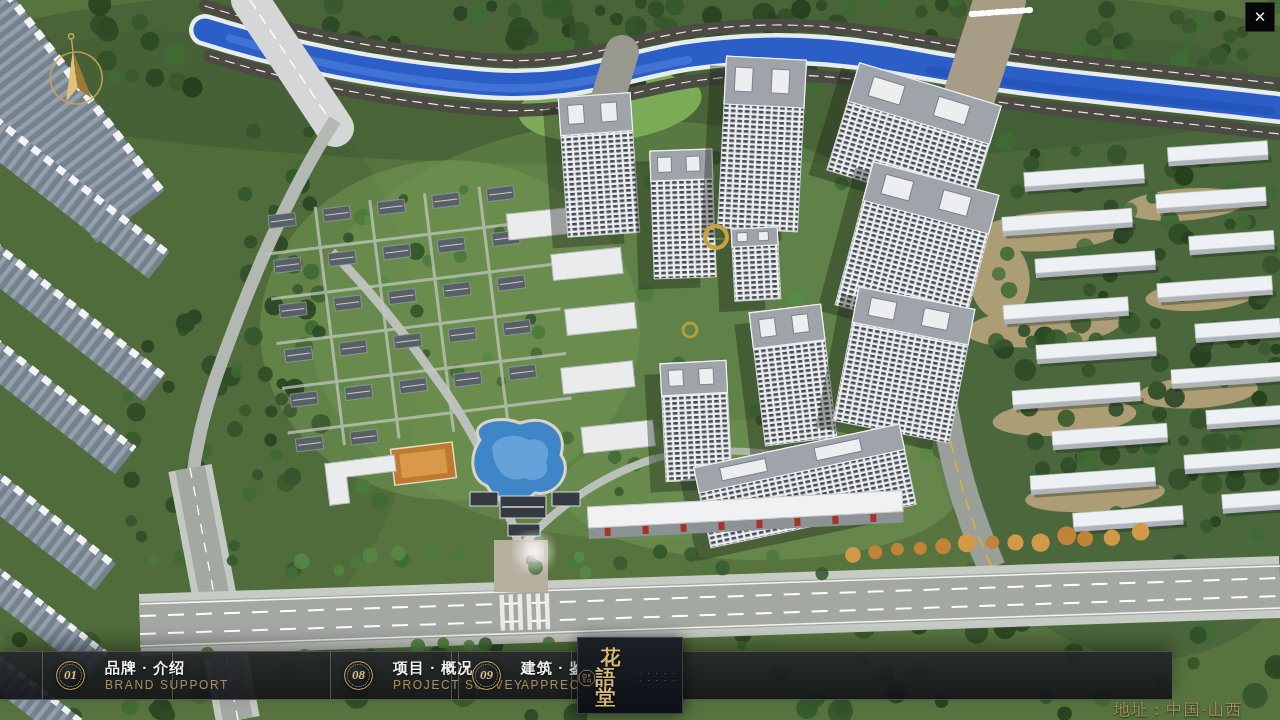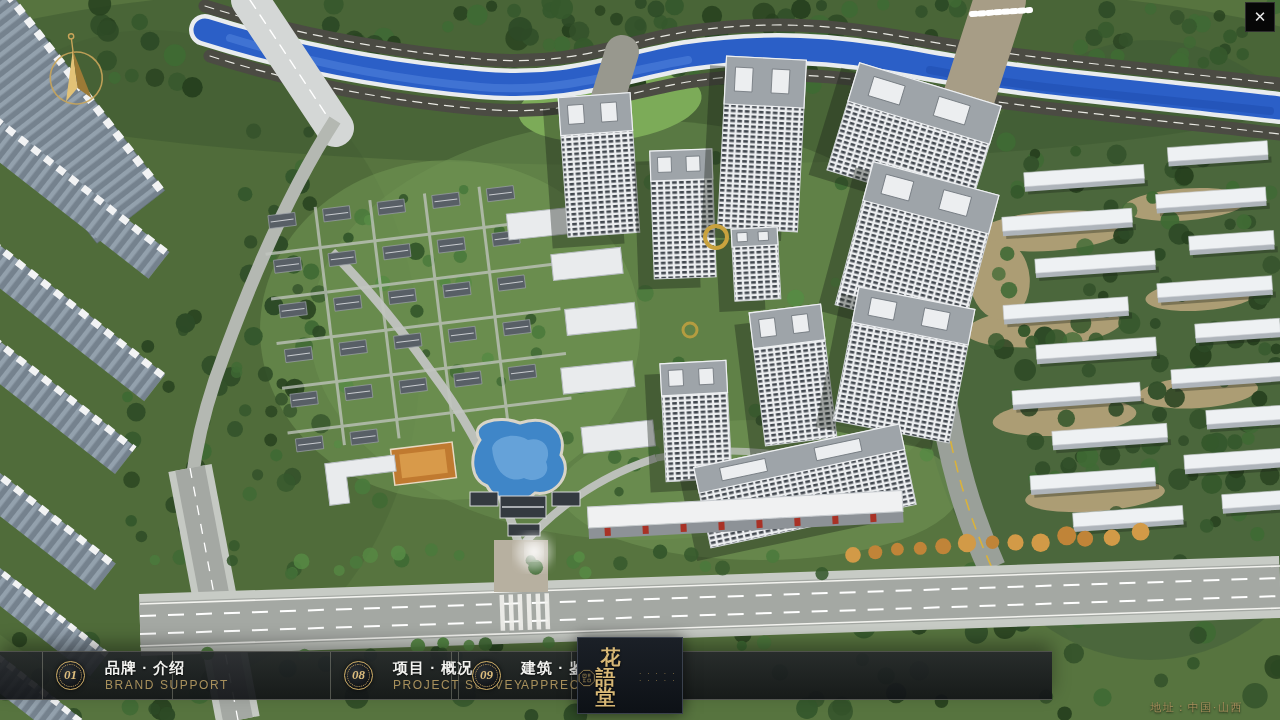--- a/index.html
+++ b/index.html
@@ -1,21 +1,21 @@
 <!DOCTYPE html>
 <html><head>
 <meta charset="utf-8">
 <style>
   html,body{margin:0;padding:0;background:#222;}
   #stage{position:relative;width:1280px;height:720px;overflow:hidden;
     font-family:"Liberation Sans","DejaVu Sans",sans-serif;background:#57743f;}
   #map{position:absolute;left:0;top:0;width:1280px;height:720px;display:block;}
 
   
-  #navbar{position:absolute;left:0;top:651px;width:1052px;height:47px;
+  #navbar{position:absolute;left:0;top:651px;width:1172px;height:47px;
     background:linear-gradient(180deg,rgba(36,39,42,.92),rgba(17,19,22,.92));
     border-top:1px solid rgba(150,150,140,.45);
     border-bottom:1px solid rgba(150,150,140,.4);
     box-shadow:0 -8px 18px rgba(0,0,0,.35);}
   .nav-item{position:absolute;top:0;height:100%;display:flex;align-items:center;
     padding-left:13px;box-sizing:border-box;cursor:pointer;
     border-left:1px solid rgba(175,175,160,.38);
     border-right:1px solid rgba(175,175,160,.38);}
   .badge{width:27px;height:27px;border-radius:50%;flex:0 0 27px;
     border:1px solid #d2b068;position:relative;
@@ -38,21 +38,21 @@
     border:1px solid #3a414d;box-sizing:border-box;cursor:pointer;
     display:flex;flex-direction:row;align-items:center;
     box-shadow:0 0 14px rgba(0,0,0,.6);justify-content:flex-end;}
   #seal{margin-top:5px;}
   #logo-name{font-family:"Liberation Serif","DejaVu Serif",serif;font-weight:bold;
     font-size:20px;color:#d8b876;letter-spacing:5px;text-indent:5px;line-height:1;
     margin-top:2px;text-shadow:0 1px 2px #000;}
   #logo-tag{font-size:7px;color:#8d7747;letter-spacing:2px;margin-top:3px;}
 
   
-  #address{position:absolute;right:37px;top:700px;font-size:11px;color:#a8905c;
+  #address{position:absolute;right:37px;top:700px;font-size:16px;color:#a8905c;
     letter-spacing:1.5px;text-shadow:0 1px 2px rgba(0,0,0,.8);}
   #close-btn{position:absolute;left:1245px;top:2px;width:30px;height:30px;
     background:#070707;border:1px solid #2e2e2e;box-sizing:border-box;
     color:#ededed;font-size:15px;line-height:28px;text-align:center;cursor:pointer;}
   #compass{position:absolute;left:40px;top:28px;}
 </style>
 </head>
 <body>
 
 <div id="stage">

